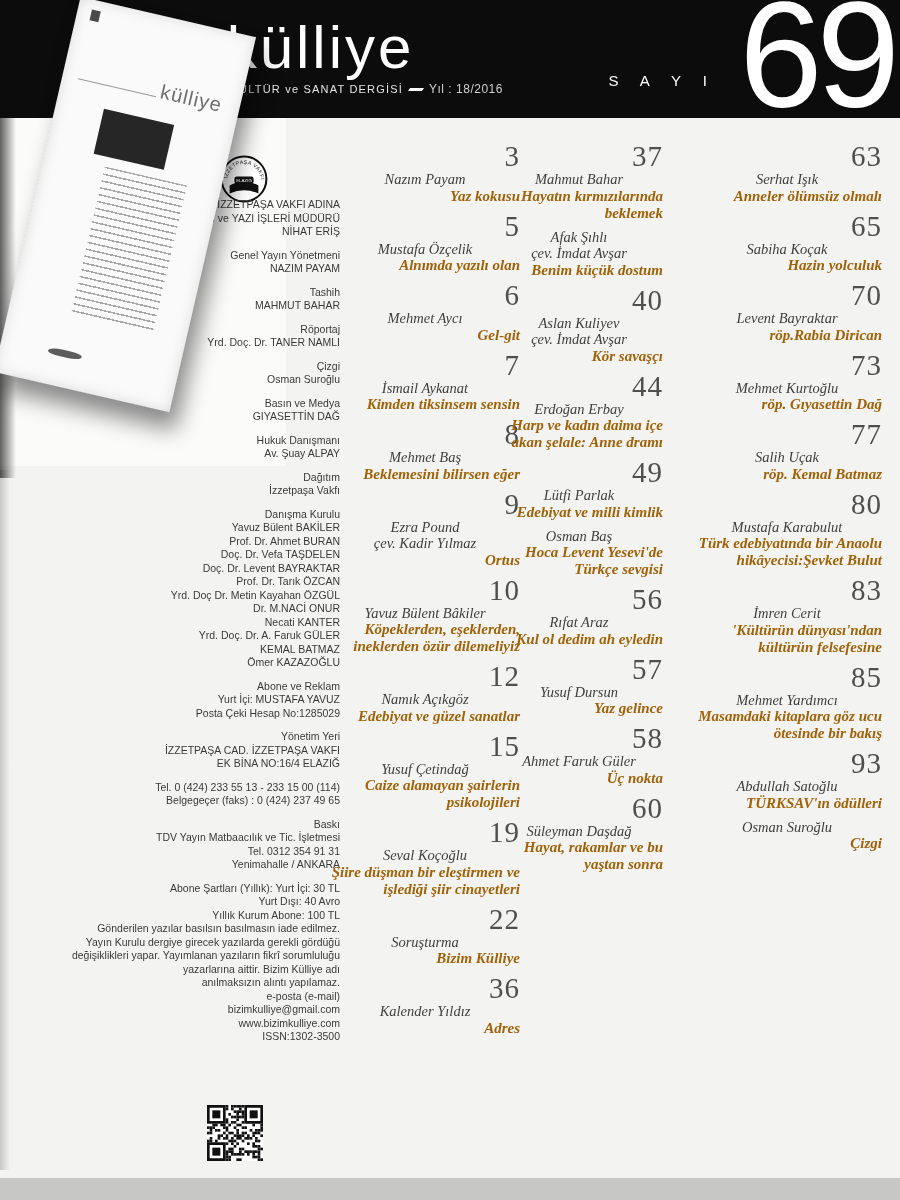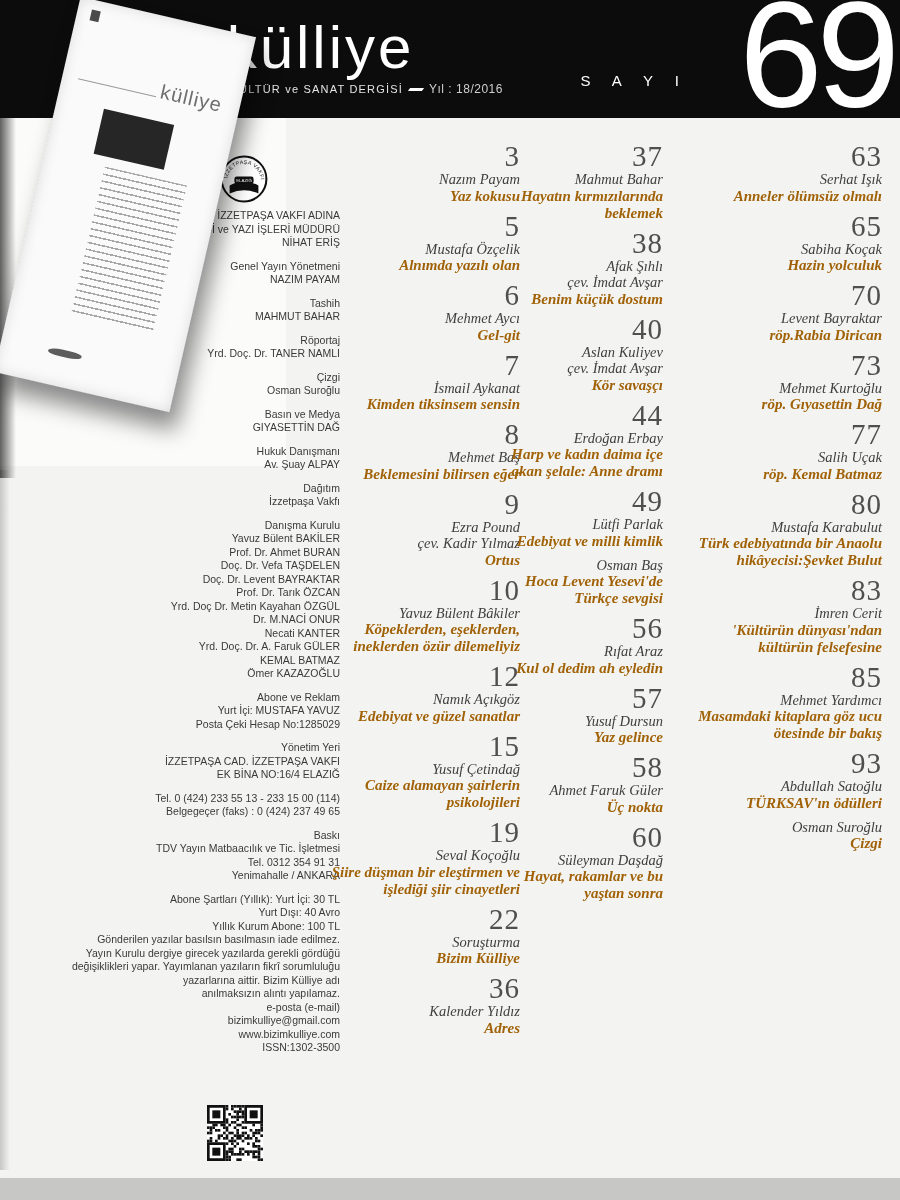--- a/index.html
+++ b/index.html
@@ -14,21 +14,21 @@
        background:linear-gradient(to right,rgba(0,0,0,.18),rgba(0,0,0,0));}
 
   .brand{position:absolute;left:168px;top:18px;z-index:2;color:#fff;white-space:nowrap;}
   .brand-row{display:flex;align-items:baseline;}
   .brand-small{font-size:21px;font-weight:bold;letter-spacing:1px;}
   .brand-large{font-size:60px;font-weight:300;letter-spacing:3px;line-height:1;font-family:"Liberation Sans",sans-serif;}
   .brand-sub{margin-top:4px;font-size:11px;letter-spacing:1.2px;color:#e4e4e4;display:flex;align-items:center;gap:6px;}
   .brand-sub .slash{display:inline-block;width:14px;height:3px;background:#fff;transform:skewX(-35deg);}
   .brand-sub .yearnote{font-size:12px;letter-spacing:.5px;color:#cfcfcf;}
 
-  .issue-label{position:absolute;right:212px;top:72px;z-index:2;color:#fff;
+  .issue-label{position:absolute;right:184px;top:72px;z-index:2;color:#fff;
        font-size:15px;letter-spacing:9px;}
   .issue-number{position:absolute;right:6px;top:-20px;z-index:2;color:#fff;
        font-size:150px;font-weight:200;line-height:1;letter-spacing:-6px;
        font-family:"Liberation Sans",sans-serif;}
 
   
   .cover-backdrop{position:absolute;left:0;top:118px;width:286px;height:348px;background:#fbfbfa;z-index:1;}
   .cover{position:absolute;left:35px;top:12px;width:180px;height:385px;background:#fafafa;
        transform:rotate(13deg);z-index:4;
        box-shadow:10px 16px 22px rgba(0,0,0,.45), inset 0 0 14px rgba(0,0,0,.12);}
@@ -38,34 +38,34 @@
   .cover-title{font-size:20px;color:#6e6e6e;letter-spacing:1px;font-family:"Liberation Sans",sans-serif;}
   .cover-photo{width:72px;height:46px;background:#262626;margin:18px 0 10px 48px;}
   .cover-lines{width:84px;height:150px;margin:6px 0 0 62px;opacity:.75;
        background:repeating-linear-gradient(to bottom,#8b8b8b 0 1.5px,transparent 1.5px 7px);}
   .cover-squiggle{width:34px;height:7px;background:#5d5d5d;margin:38px 0 0 48px;
        border-radius:50%/70%;transform:skewX(-20deg);}
 
   
   .seal{position:absolute;left:220px;top:155px;z-index:2;}
   .masthead{position:absolute;left:28px;top:198px;width:312px;text-align:right;z-index:2;
-       color:#3a3a3a;font-size:10.5px;line-height:13.5px;margin-top:11px;}
+       color:#3a3a3a;font-size:10.5px;line-height:13.5px;}
   .mast-block{margin-bottom:10px;}
 
   .qr{position:absolute;left:207px;top:1105px;z-index:2;}
 
   
   .toc-col{position:absolute;top:142px;text-align:right;z-index:2;
        font-family:"Liberation Serif",serif;}
   .toc-col.c1{left:330px;width:190px;}
   .toc-col.c2{left:495px;width:168px;}
   .toc-col.c3{left:692px;width:190px;}
   .toc-entry{margin-bottom:7px;}
   .toc-page{font-size:29px;line-height:29px;color:#4f4f4f;letter-spacing:1px;}
-  .toc-author{font-style:italic;font-size:14.5px;line-height:16.5px;color:#3f3f3f;}
+  .toc-author{font-style:italic;font-size:14.5px;line-height:16.5px;color:#3f3f3f;text-align:center;}
   .toc-title{font-style:italic;font-weight:bold;font-size:15px;line-height:17px;color:#a16207;}
 
   .bottom-bar{position:absolute;left:0;top:1178px;width:900px;height:22px;background:#c7c7c5;z-index:2;}
 </style>
 </head>
 <body>
 
 <div class="header"></div>
 <div class="gutter-shadow"></div>
 <div class="gutter-shadow2"></div>
@@ -257,21 +257,20 @@
       <div class="toc-title">Adres</div>
     </div>
   </div>
 <div class="toc-col c2">
     <div class="toc-entry">
       <div class="toc-page">37</div>
       <div class="toc-author">Mahmut Bahar</div>
       <div class="toc-title">Hayatın kırmızılarında beklemek</div>
     </div>
     <div class="toc-entry">
-      <div class="toc-page">38</div>
       <div class="toc-author">Afak Şıhlı</div>
       <div class="toc-author">çev. İmdat Avşar</div>
       <div class="toc-title">Benim küçük dostum</div>
     </div>
     <div class="toc-entry">
       <div class="toc-page">40</div>
       <div class="toc-author">Aslan Kuliyev</div>
       <div class="toc-author">çev. İmdat Avşar</div>
       <div class="toc-title">Kör savaşçı</div>
     </div>

